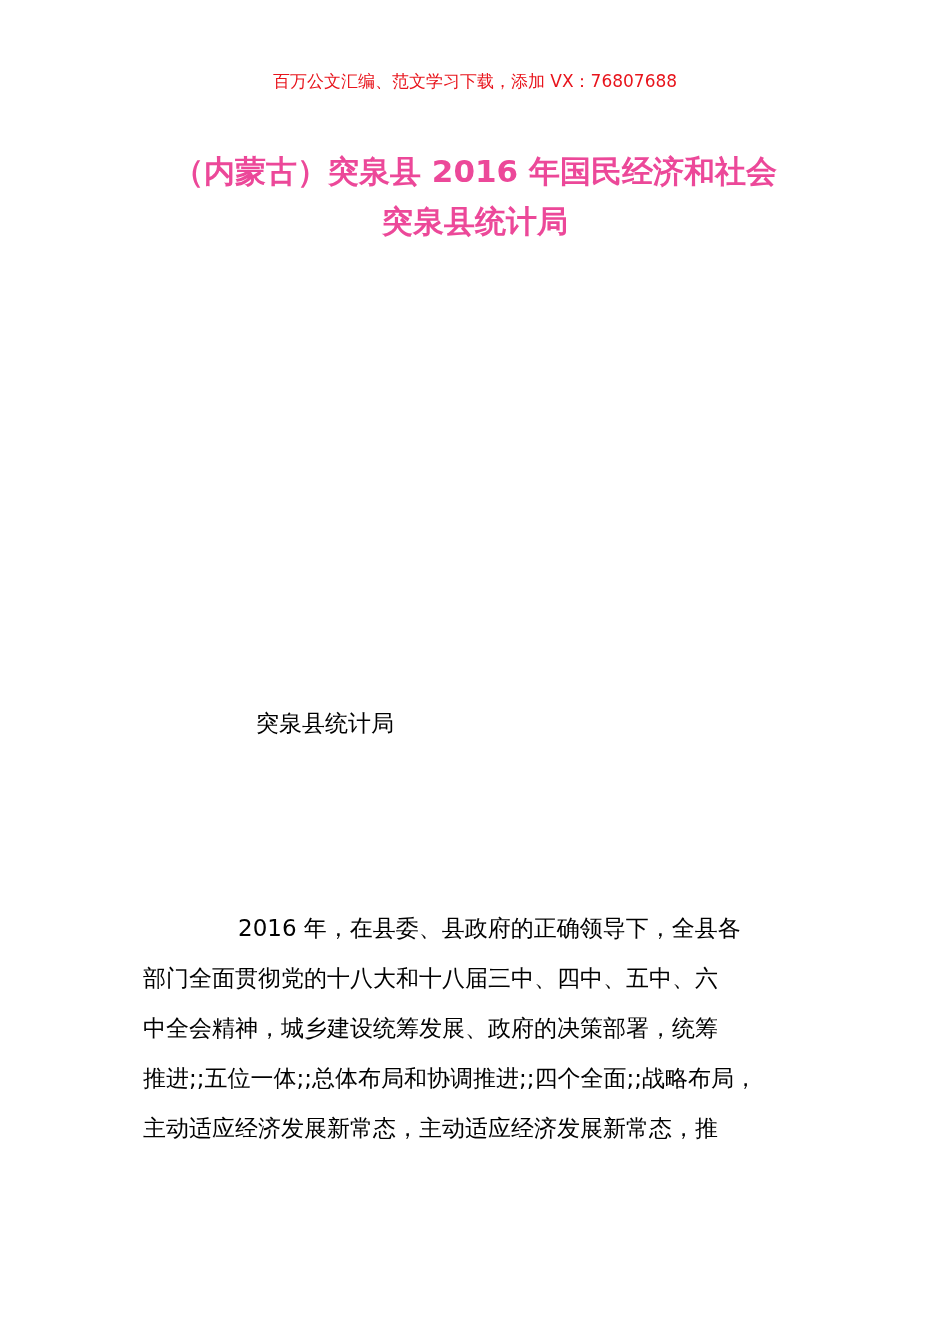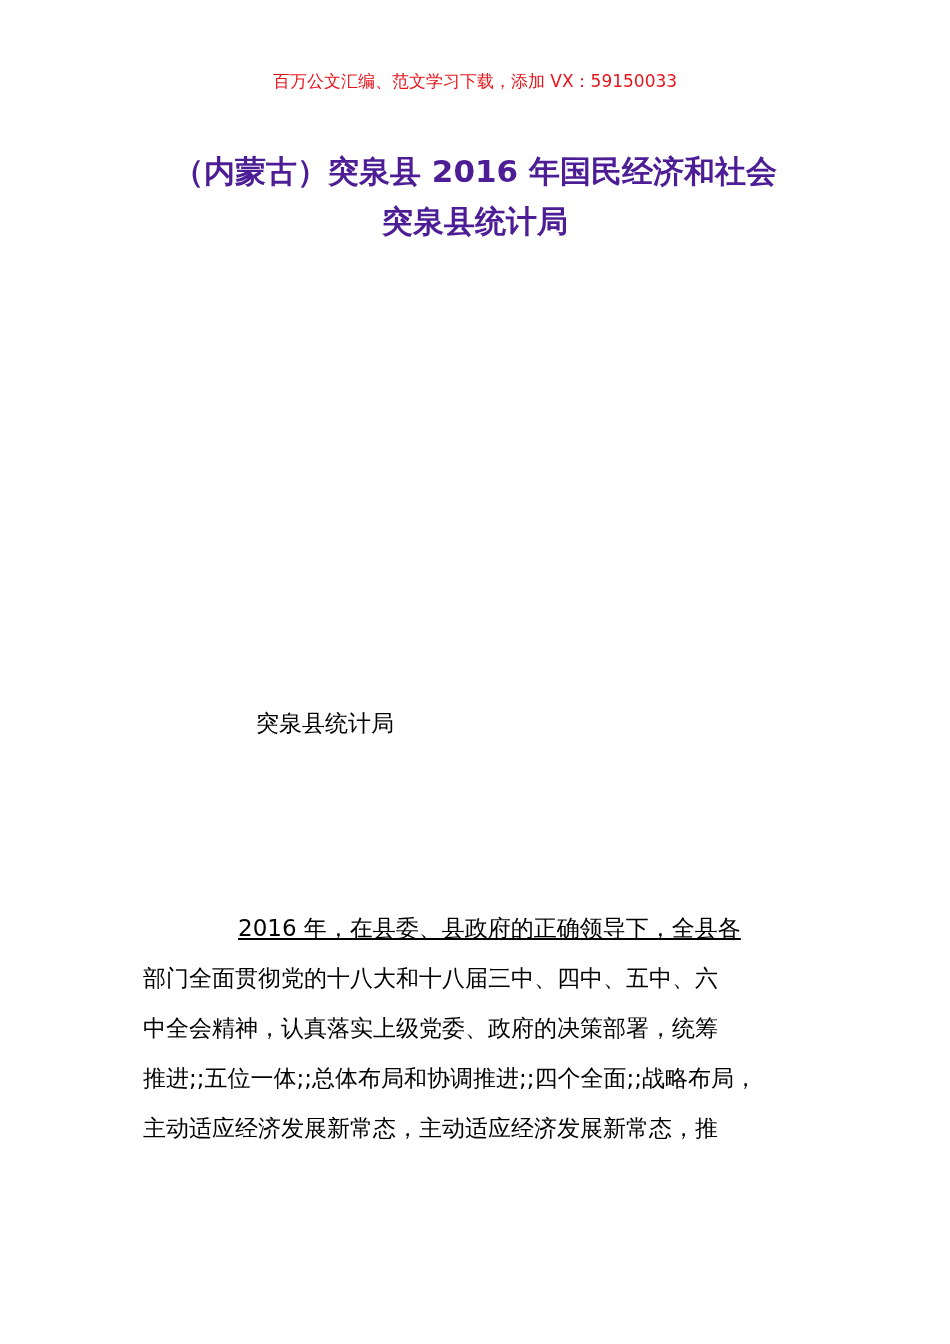--- a/index.html
+++ b/index.html
@@ -36,21 +36,21 @@
     .doc-title {
       position: absolute;
       top: 146px;
       left: 0;
       width: 950px;
       text-align: center;
       font-family: "DejaVu Sans", "Liberation Sans", sans-serif;
       font-weight: bold;
       font-size: 31px;
       line-height: 50px;
-      color: #4c1d95;
+      color: #ec4899;
     }
     .doc-title .line { display: block; white-space: nowrap; }
     .subtitle {
       position: absolute;
       left: 210px;
       top: 606px;
       font-size: 23px;
       line-height: 34px;
       white-space: nowrap;
     }
@@ -71,39 +71,38 @@
       font-size: 23px;
       line-height: 50px;
     }
     .body-text .line {
       display: block;
       white-space: nowrap;
       height: 50px;
     }
     .body-text .line.first {
       padding-left: 95px;
-      text-decoration: underline;
     }
   </style>
 </head>
 <body>
 
 <div class="page">
 
-  <div class="header-note">百万公文汇编、范文学习下载，添加 VX：59150033</div>
+  <div class="header-note">百万公文汇编、范文学习下载，添加 VX：76807688</div>
 
   <div class="doc-title">
     <span class="line">（内蒙古）突泉县 2016 年国民经济和社会</span>
     <span class="line">突泉县统计局</span>
   </div>
 
 
   <div class="author">突泉县统计局</div>
 
   <div class="body-text">
     <span class="line first">2016 年，在县委、县政府的正确领导下，全县各</span>
     <span class="line">部门全面贯彻党的十八大和十八届三中、四中、五中、六</span>
-    <span class="line">中全会精神，认真落实上级党委、政府的决策部署，统筹</span>
+    <span class="line">中全会精神，城乡建设统筹发展、政府的决策部署，统筹</span>
     <span class="line">推进;;五位一体;;总体布局和协调推进;;四个全面;;战略布局，</span>
     <span class="line">主动适应经济发展新常态，主动适应经济发展新常态，推</span>
   </div>
 
 </div>
 
 </body></html>

